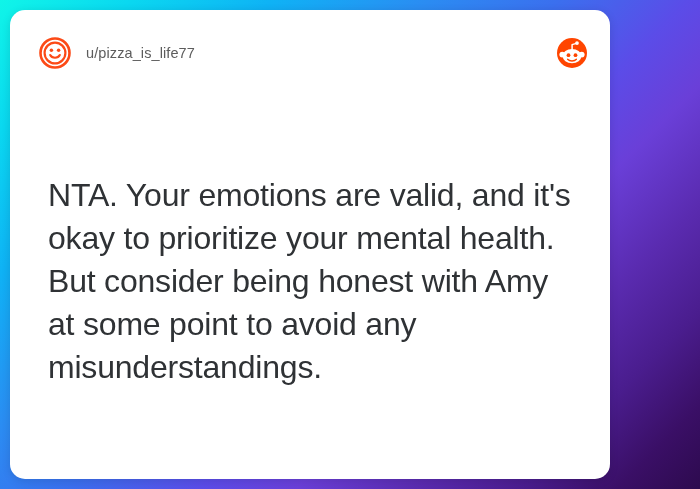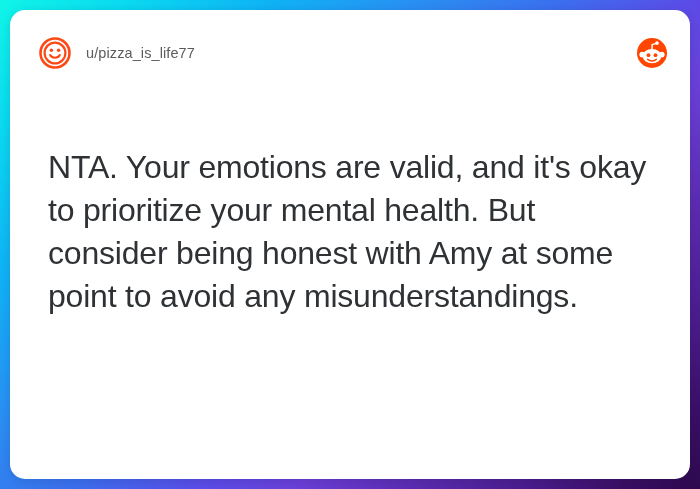--- a/index.html
+++ b/index.html
@@ -31,21 +31,21 @@
         #4a1d8e 85%,
         #3a0f66 93%,
         #2d0a4e 100%);
   }
 
   
   #card {
     position: absolute;
     left: 10px;
     top: 10px;
-    width: 680px;
+    width: 600px;
     height: 469px;
     box-sizing: border-box;
     background: #ffffff;
     border-radius: 15px;
     box-shadow: 0 2px 10px rgba(0,0,0,0.12);
     overflow: hidden;
   }
 
   
   .header {
@@ -85,21 +85,21 @@
     height: 32px;
     flex: 0 0 auto;
     display: block;
   }
 
   
   .body-text {
     position: absolute;
     left: 38px;
     right: 36px;
-    top: 136px;
+    top: 164px;
     font-size: 32px;
     line-height: 43px;
     color: #2f3235;
     letter-spacing: -0.2px;
     white-space: pre-wrap;
     font-family: "Liberation Sans", sans-serif;
   }
 </style>
 </head>
 <body>

